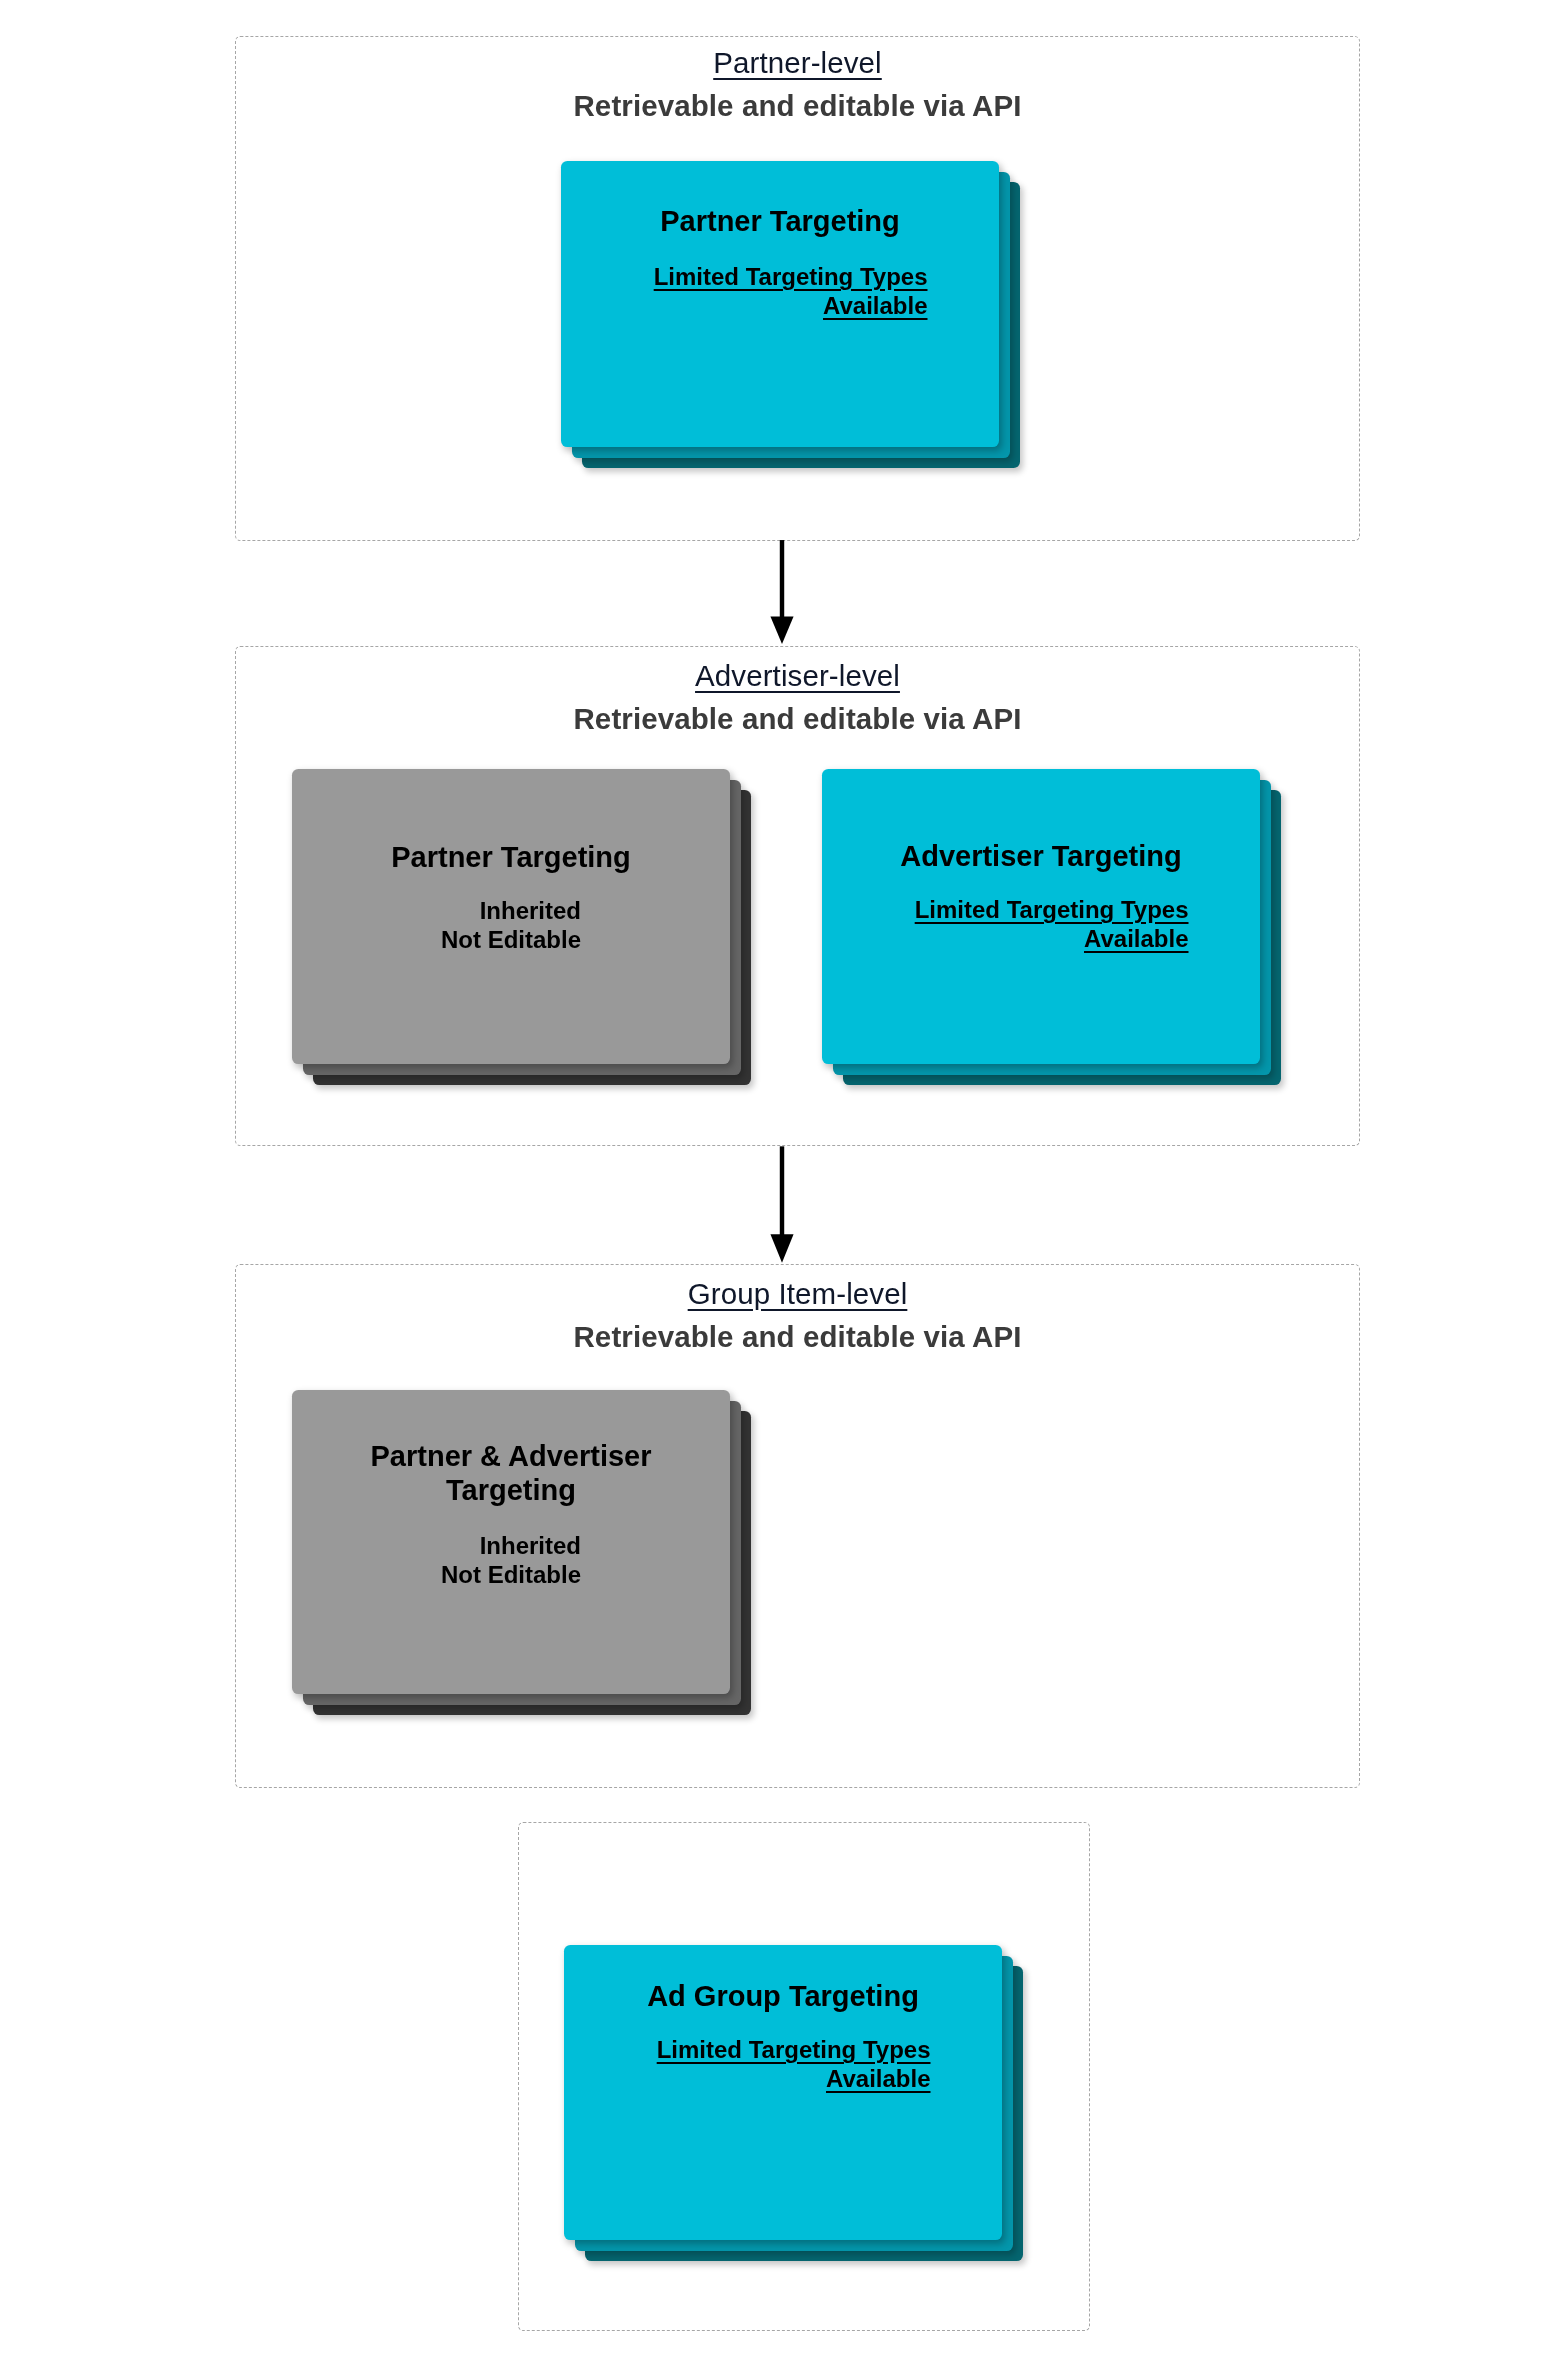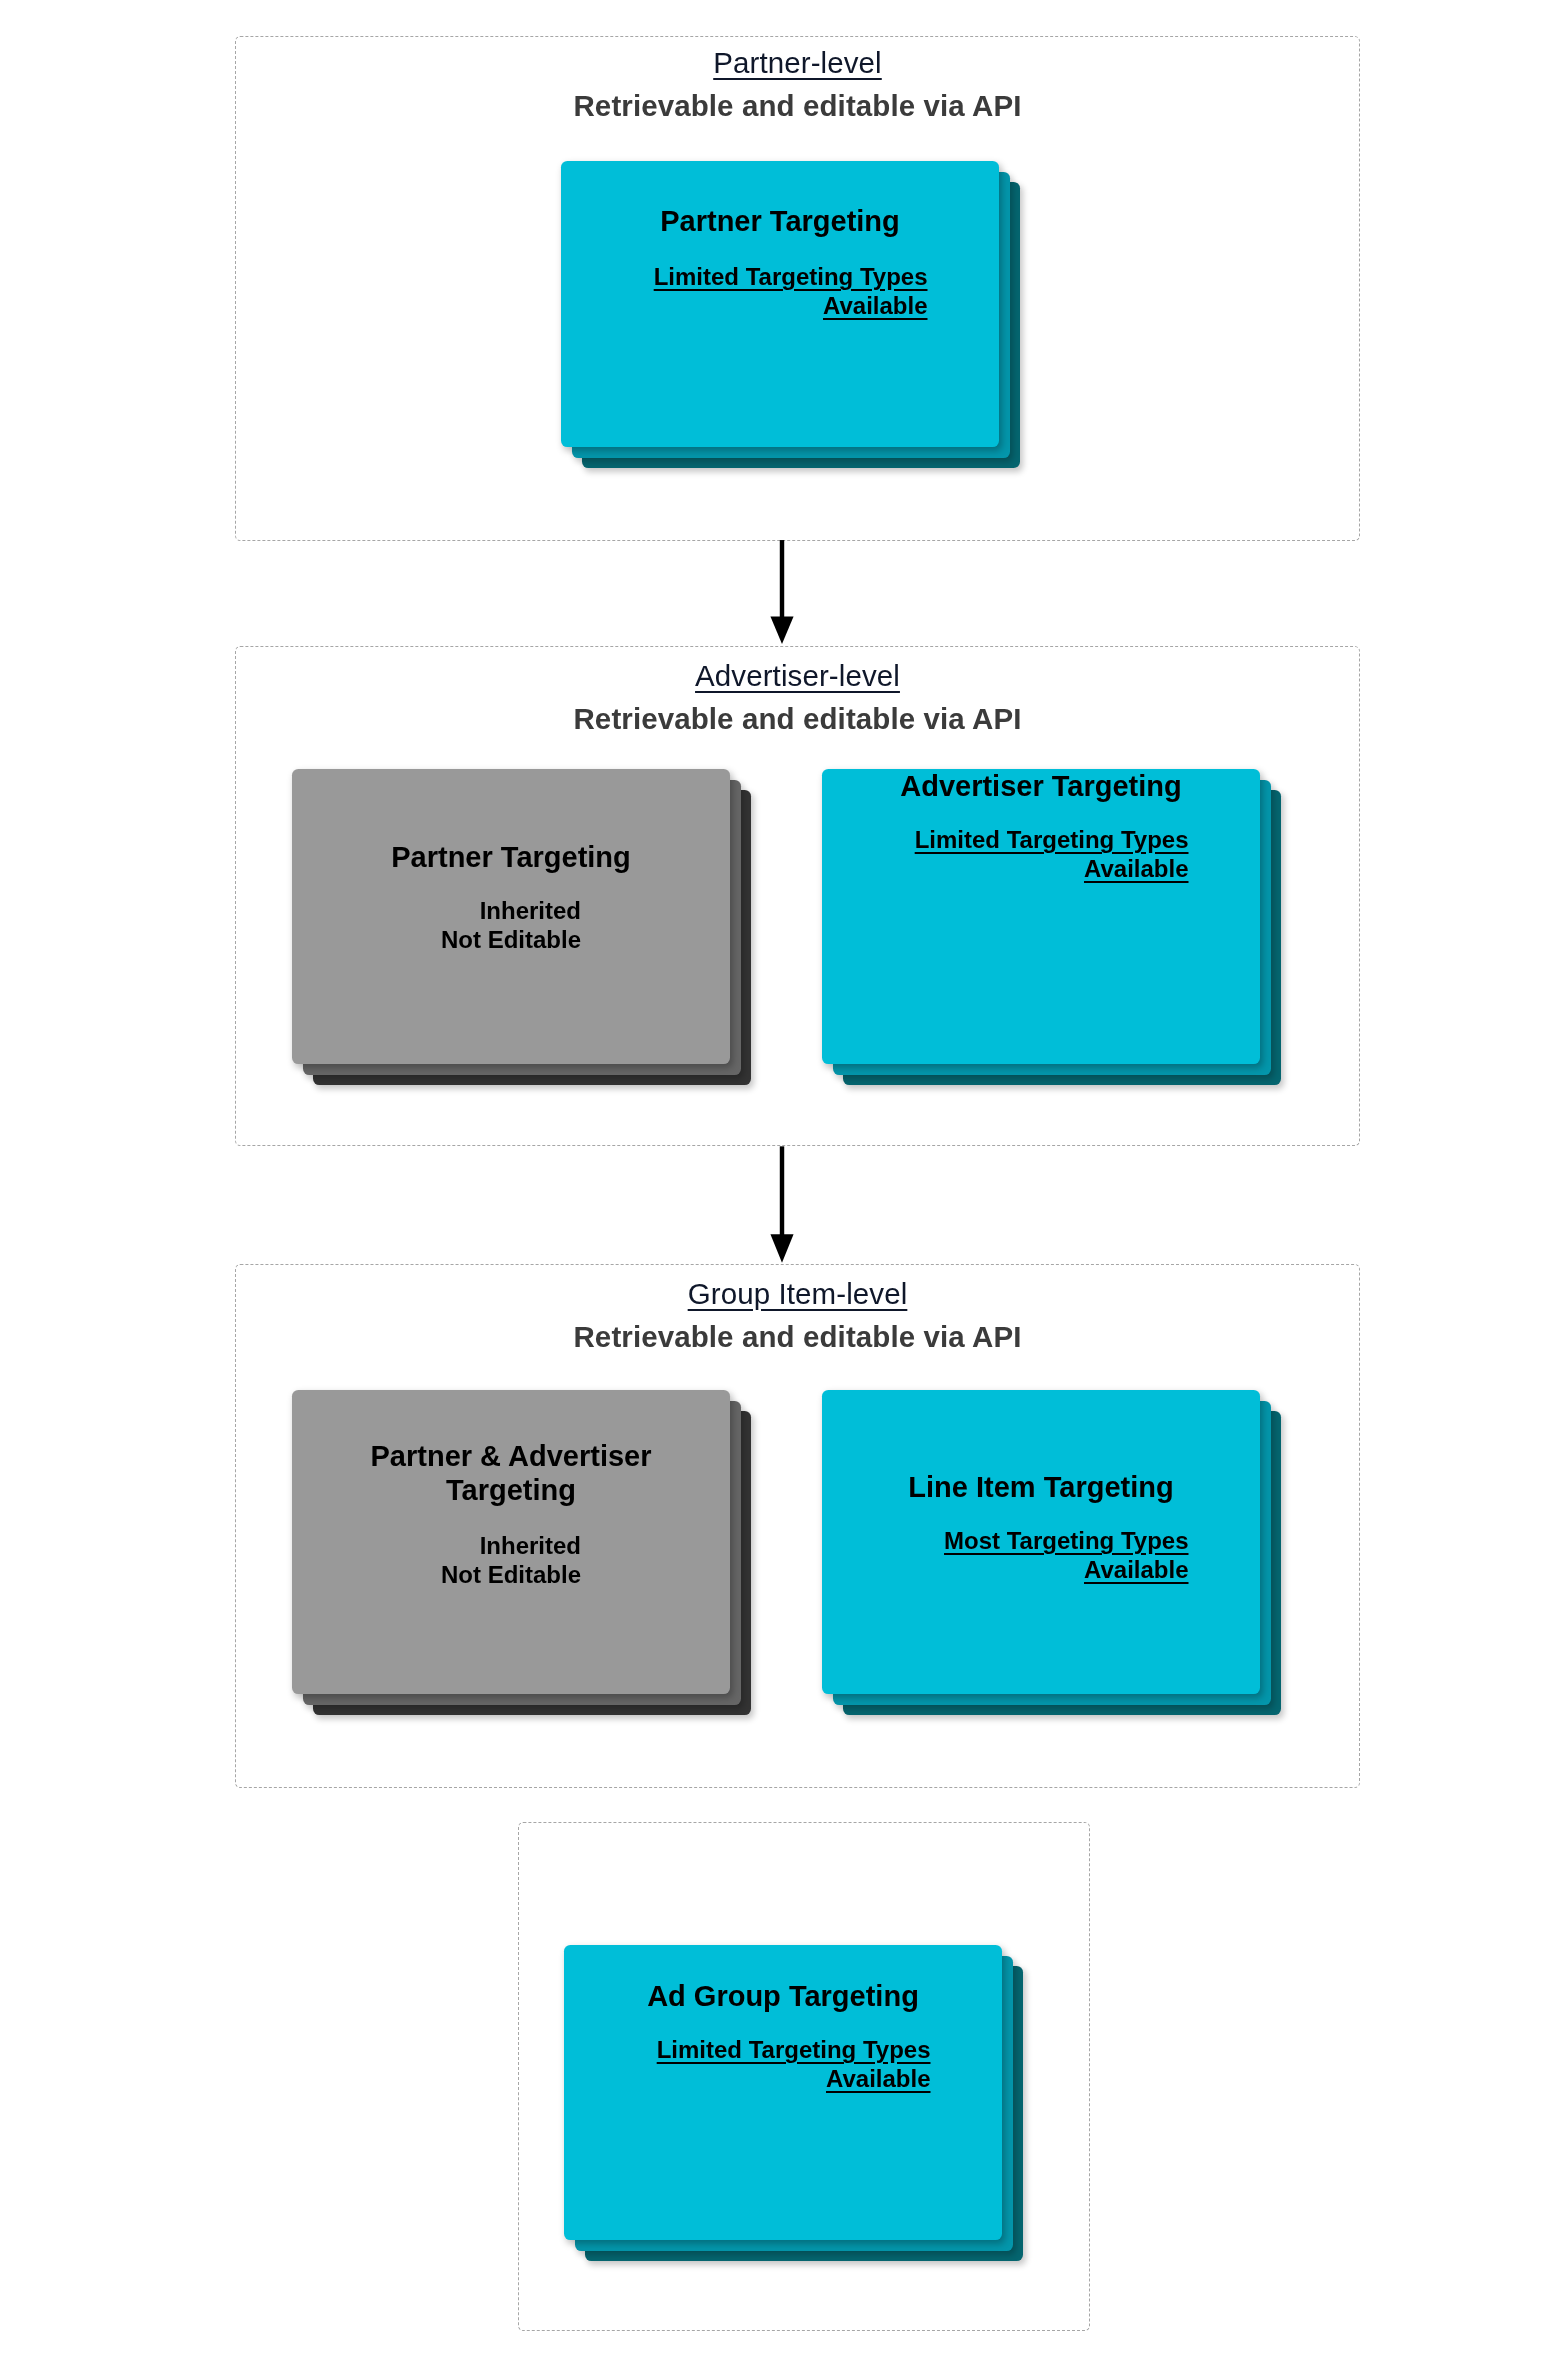--- a/index.html
+++ b/index.html
@@ -155,21 +155,21 @@
     <div class="card-layer front" style="width:438px; height:295px; background:#999999; padding-top:71px;">
       <div class="card-title">Partner Targeting</div>
       <div class="card-note" style="margin-top:23px; white-space:pre-line;">Inherited
 Not Editable</div>
     </div>
   </div>
 
   <div class="card-stack" style="left:822px; top:769px; width:473px; height:357px;">
     <div class="card-layer back" style="width:438px; height:295px; background:#05656f;"></div>
     <div class="card-layer mid" style="width:438px; height:295px; background:#0496ab;"></div>
-    <div class="card-layer front" style="width:438px; height:295px; background:#00bed8; ">
+    <div class="card-layer front" style="width:438px; height:295px; background:#00bed8; padding-top:70px;">
       <div class="card-title">Advertiser Targeting</div>
       <div class="card-note underlined" style="margin-top:23px; max-width:295px;">Limited Targeting Types Available</div>
     </div>
   </div>
 
   <div class="connector" style="left:766px; top:1146px; width:32px; height:118px;">
     <svg width="32" height="118" viewBox="0 0 36 132">
       <line x1="18" y1="0" x2="18" y2="108" stroke="#000000" stroke-width="5"></line>
       <polygon points="18,131 5,99 31,99" fill="#000000"></polygon>
     </svg>
@@ -185,28 +185,20 @@
   <div class="card-stack" style="left:292px; top:1390px; width:473px; height:357px;">
     <div class="card-layer back" style="width:438px; height:304px; background:#333333;"></div>
     <div class="card-layer mid" style="width:438px; height:304px; background:#666666;"></div>
     <div class="card-layer front" style="width:438px; height:304px; background:#999999; padding-top:49px;">
       <div class="card-title" style="max-width:357px;">Partner &amp; Advertiser Targeting</div>
       <div class="card-note" style="margin-top:25px; white-space:pre-line;">Inherited
 Not Editable</div>
     </div>
   </div>
 
-  <div class="card-stack" style="left:822px; top:1390px; width:473px; height:357px;">
-    <div class="card-layer back" style="width:438px; height:304px; background:#05656f;"></div>
-    <div class="card-layer mid" style="width:438px; height:304px; background:#0496ab;"></div>
-    <div class="card-layer front" style="width:438px; height:304px; background:#00bed8; padding-top:80px;">
-      <div class="card-title">Line Item Targeting</div>
-      <div class="card-note underlined" style="margin-top:23px; max-width:295px;">Most Targeting Types Available</div>
-    </div>
-  </div>
 
   <div class="level-box" style="left:518px; top:1822px; width:572px; height:509px;"></div>
 
 
   <div class="card-stack" style="left:564px; top:1945px; width:473px; height:339px;">
     <div class="card-layer back" style="width:438px; height:295px; background:#05656f;"></div>
     <div class="card-layer mid" style="width:438px; height:295px; background:#0496ab;"></div>
     <div class="card-layer front" style="width:438px; height:295px; background:#00bed8; padding-top:34px;">
       <div class="card-title">Ad Group Targeting</div>
       <div class="card-note underlined" style="margin-top:23px; max-width:295px;">Limited Targeting Types Available</div>

